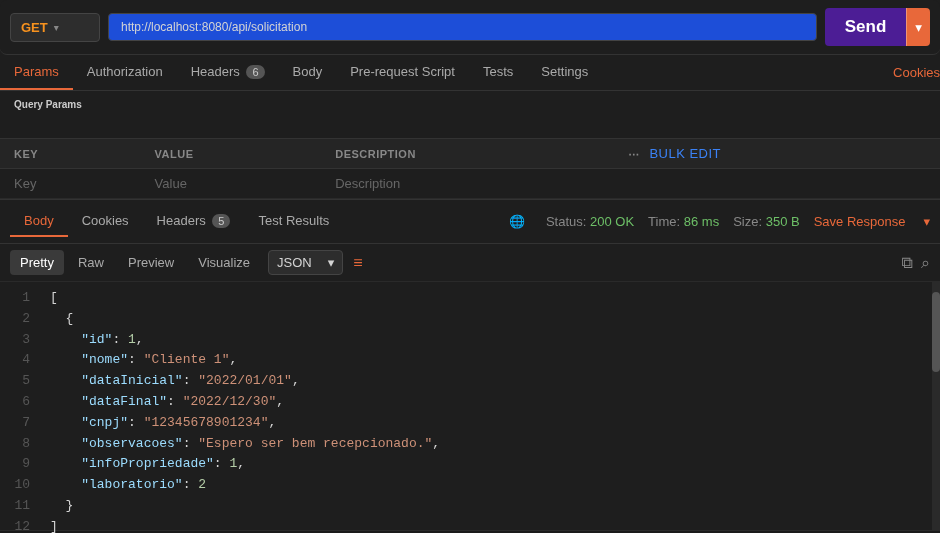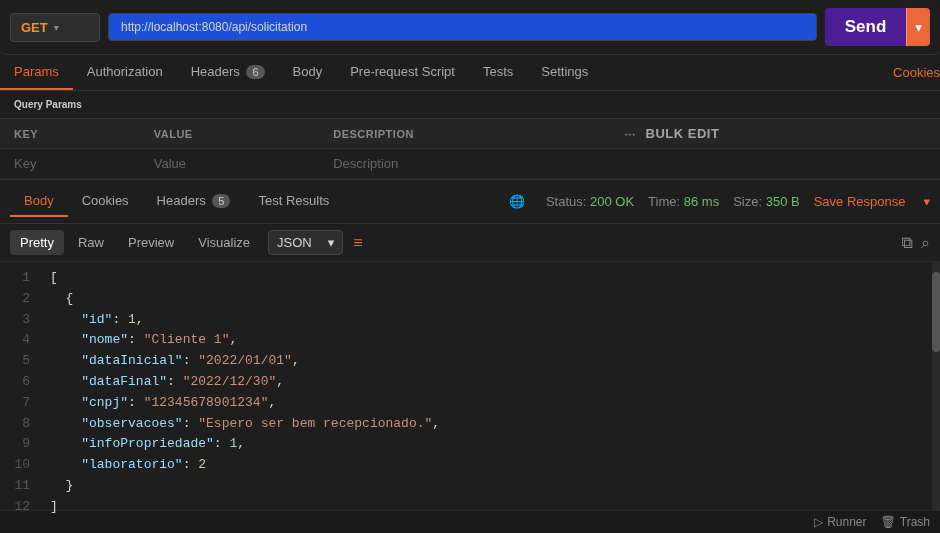--- a/index.html
+++ b/index.html
@@ -122,20 +122,21 @@
       color: #ccc;
       font-weight: 600;
       background: #1e1e1e;
     }
 
     
     .params-table {
       width: 100%;
       border-collapse: collapse;
       background: #1e1e1e;
+      margin-top: 20px;
     }
     .params-table thead tr {
       background: #252525;
       border-top: 1px solid #333;
       border-bottom: 1px solid #333;
     }
     .params-table th {
       padding: 7px 14px;
       text-align: left;
       font-size: 11px;
@@ -147,24 +148,24 @@
     .params-table td {
       padding: 7px 14px;
       color: #666;
       font-size: 13px;
       border-bottom: 1px solid #2a2a2a;
     }
     .th-actions {
       text-align: right;
     }
     .bulk-edit-btn {
-      color: #a3a3a3;
-      cursor: pointer;
-      font-size: 13px;
-      font-weight: 700;
+      color: #3b82f6;
+      cursor: pointer;
+      font-size: 13px;
+      font-weight: 400;
     }
     .dots-icon {
       color: #888;
       margin-right: 6px;
       cursor: pointer;
     }
 
     
     .response-bar {
       display: flex;

